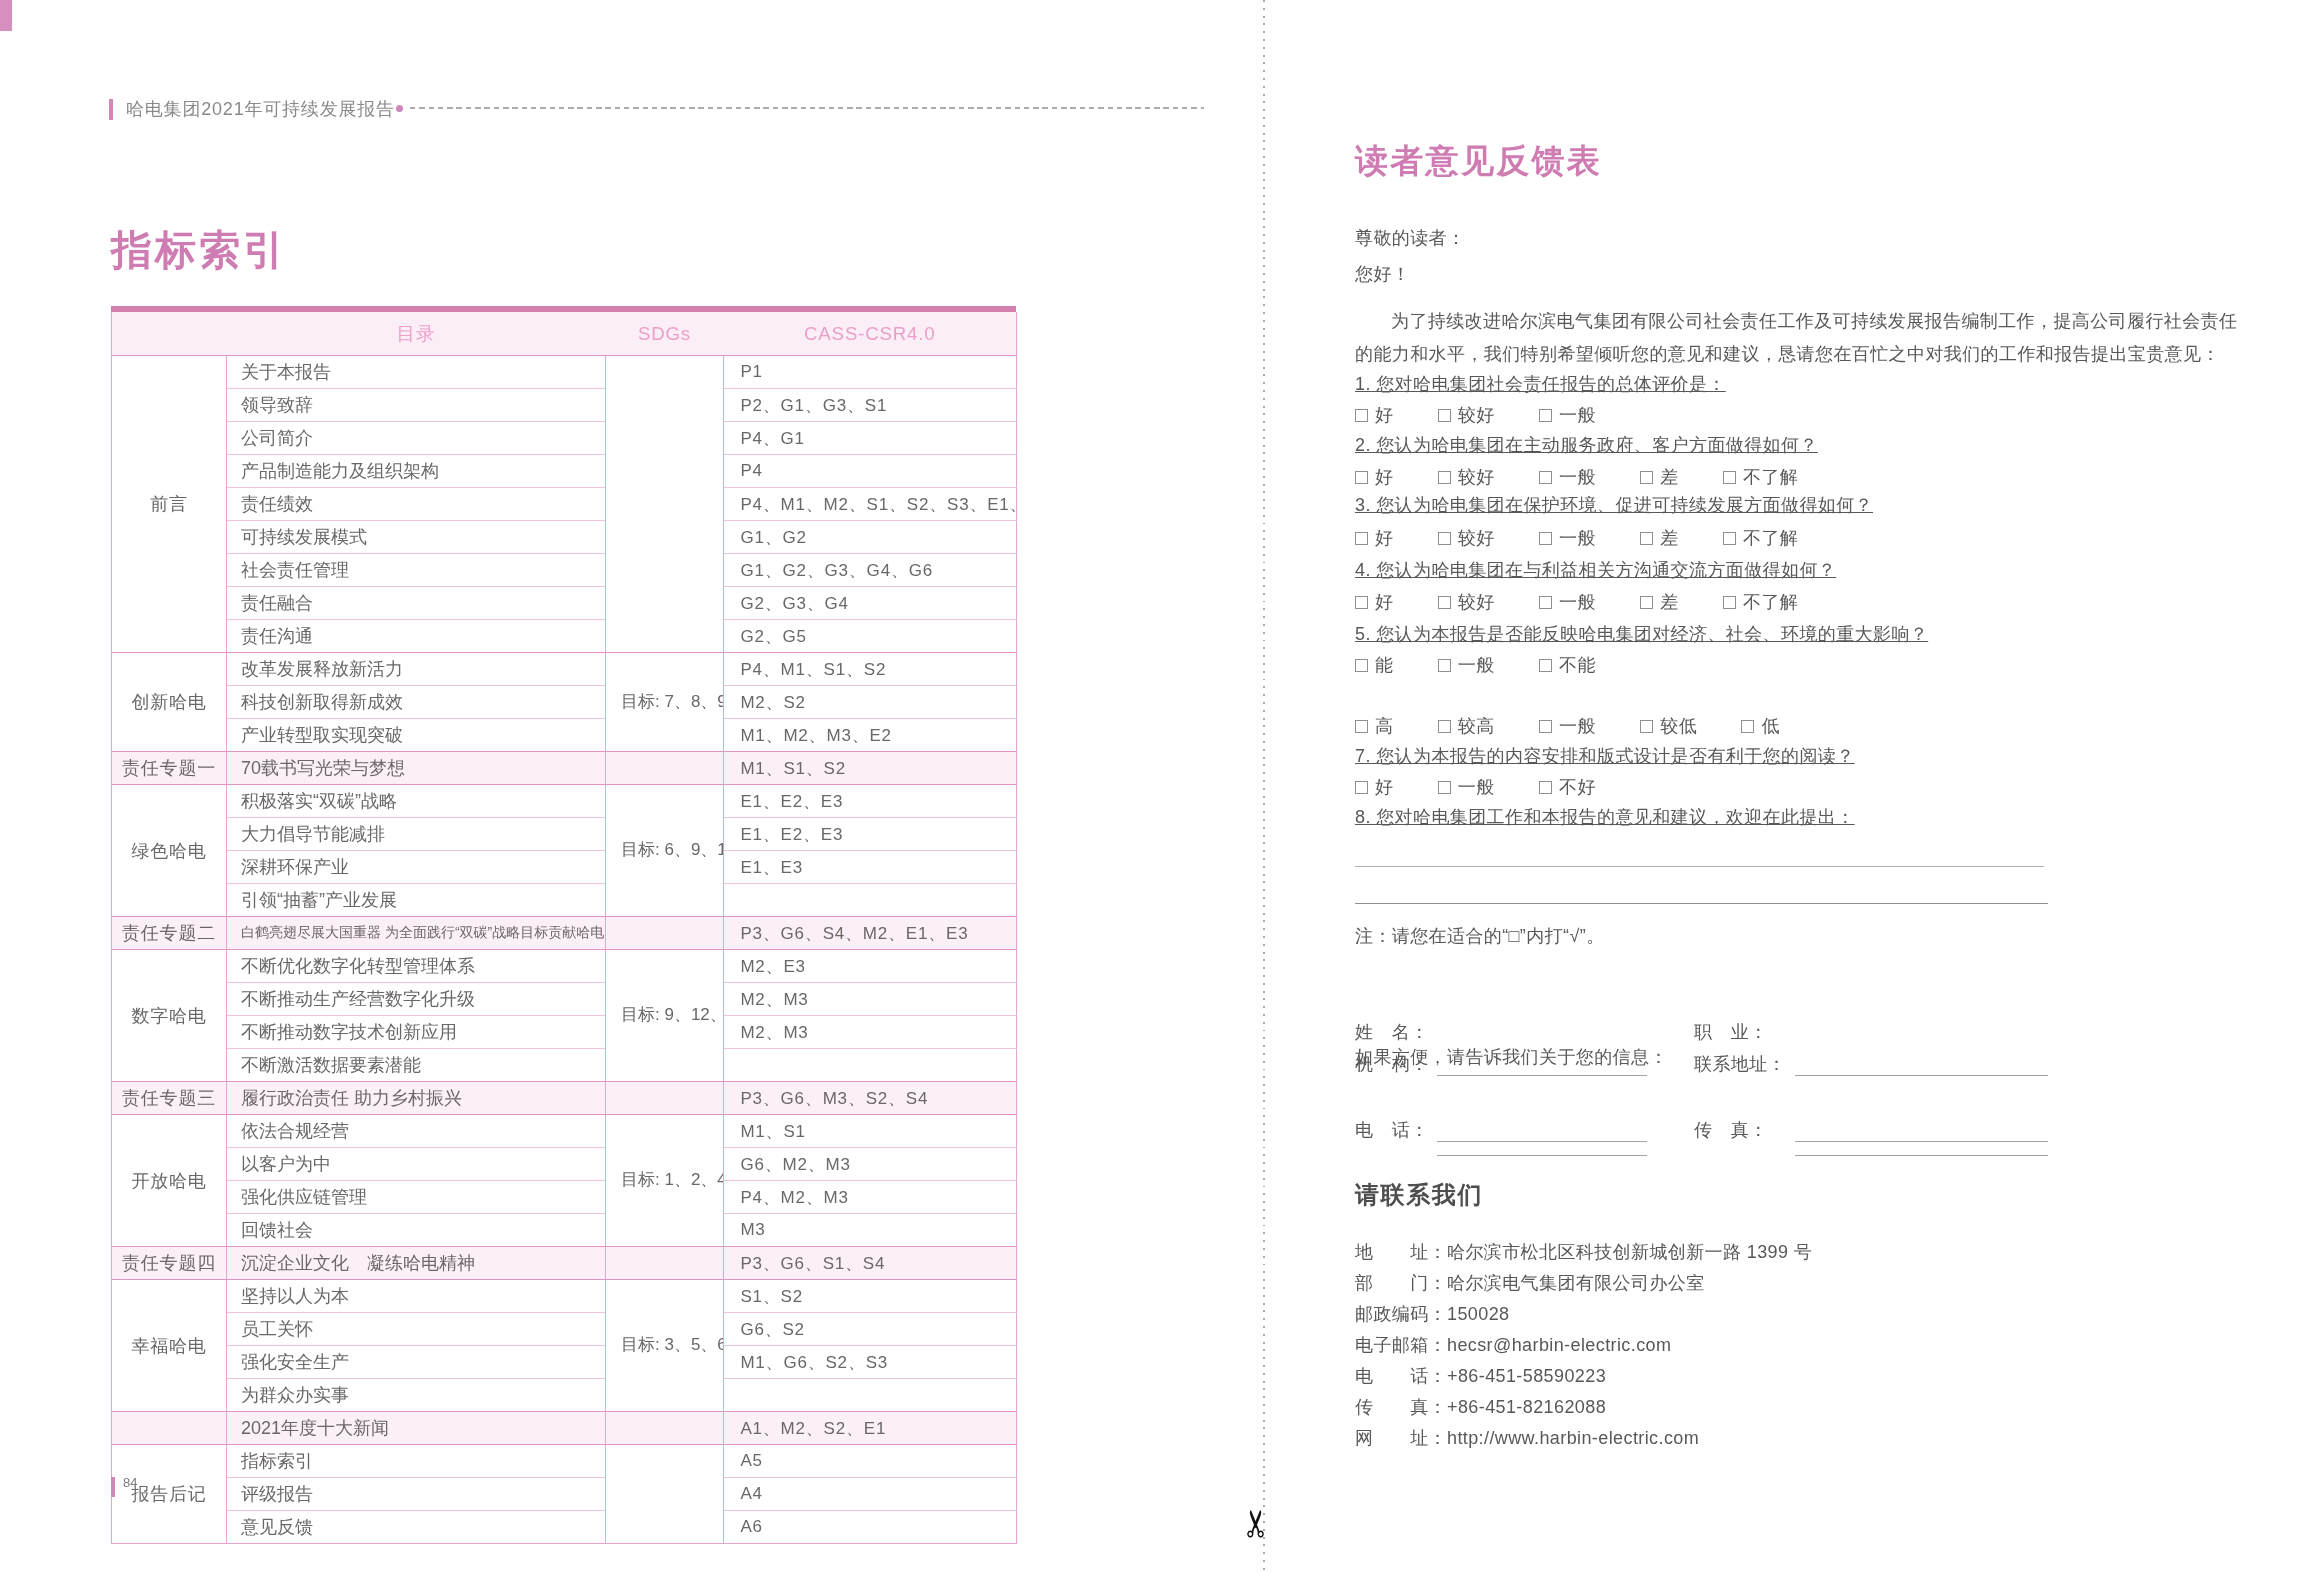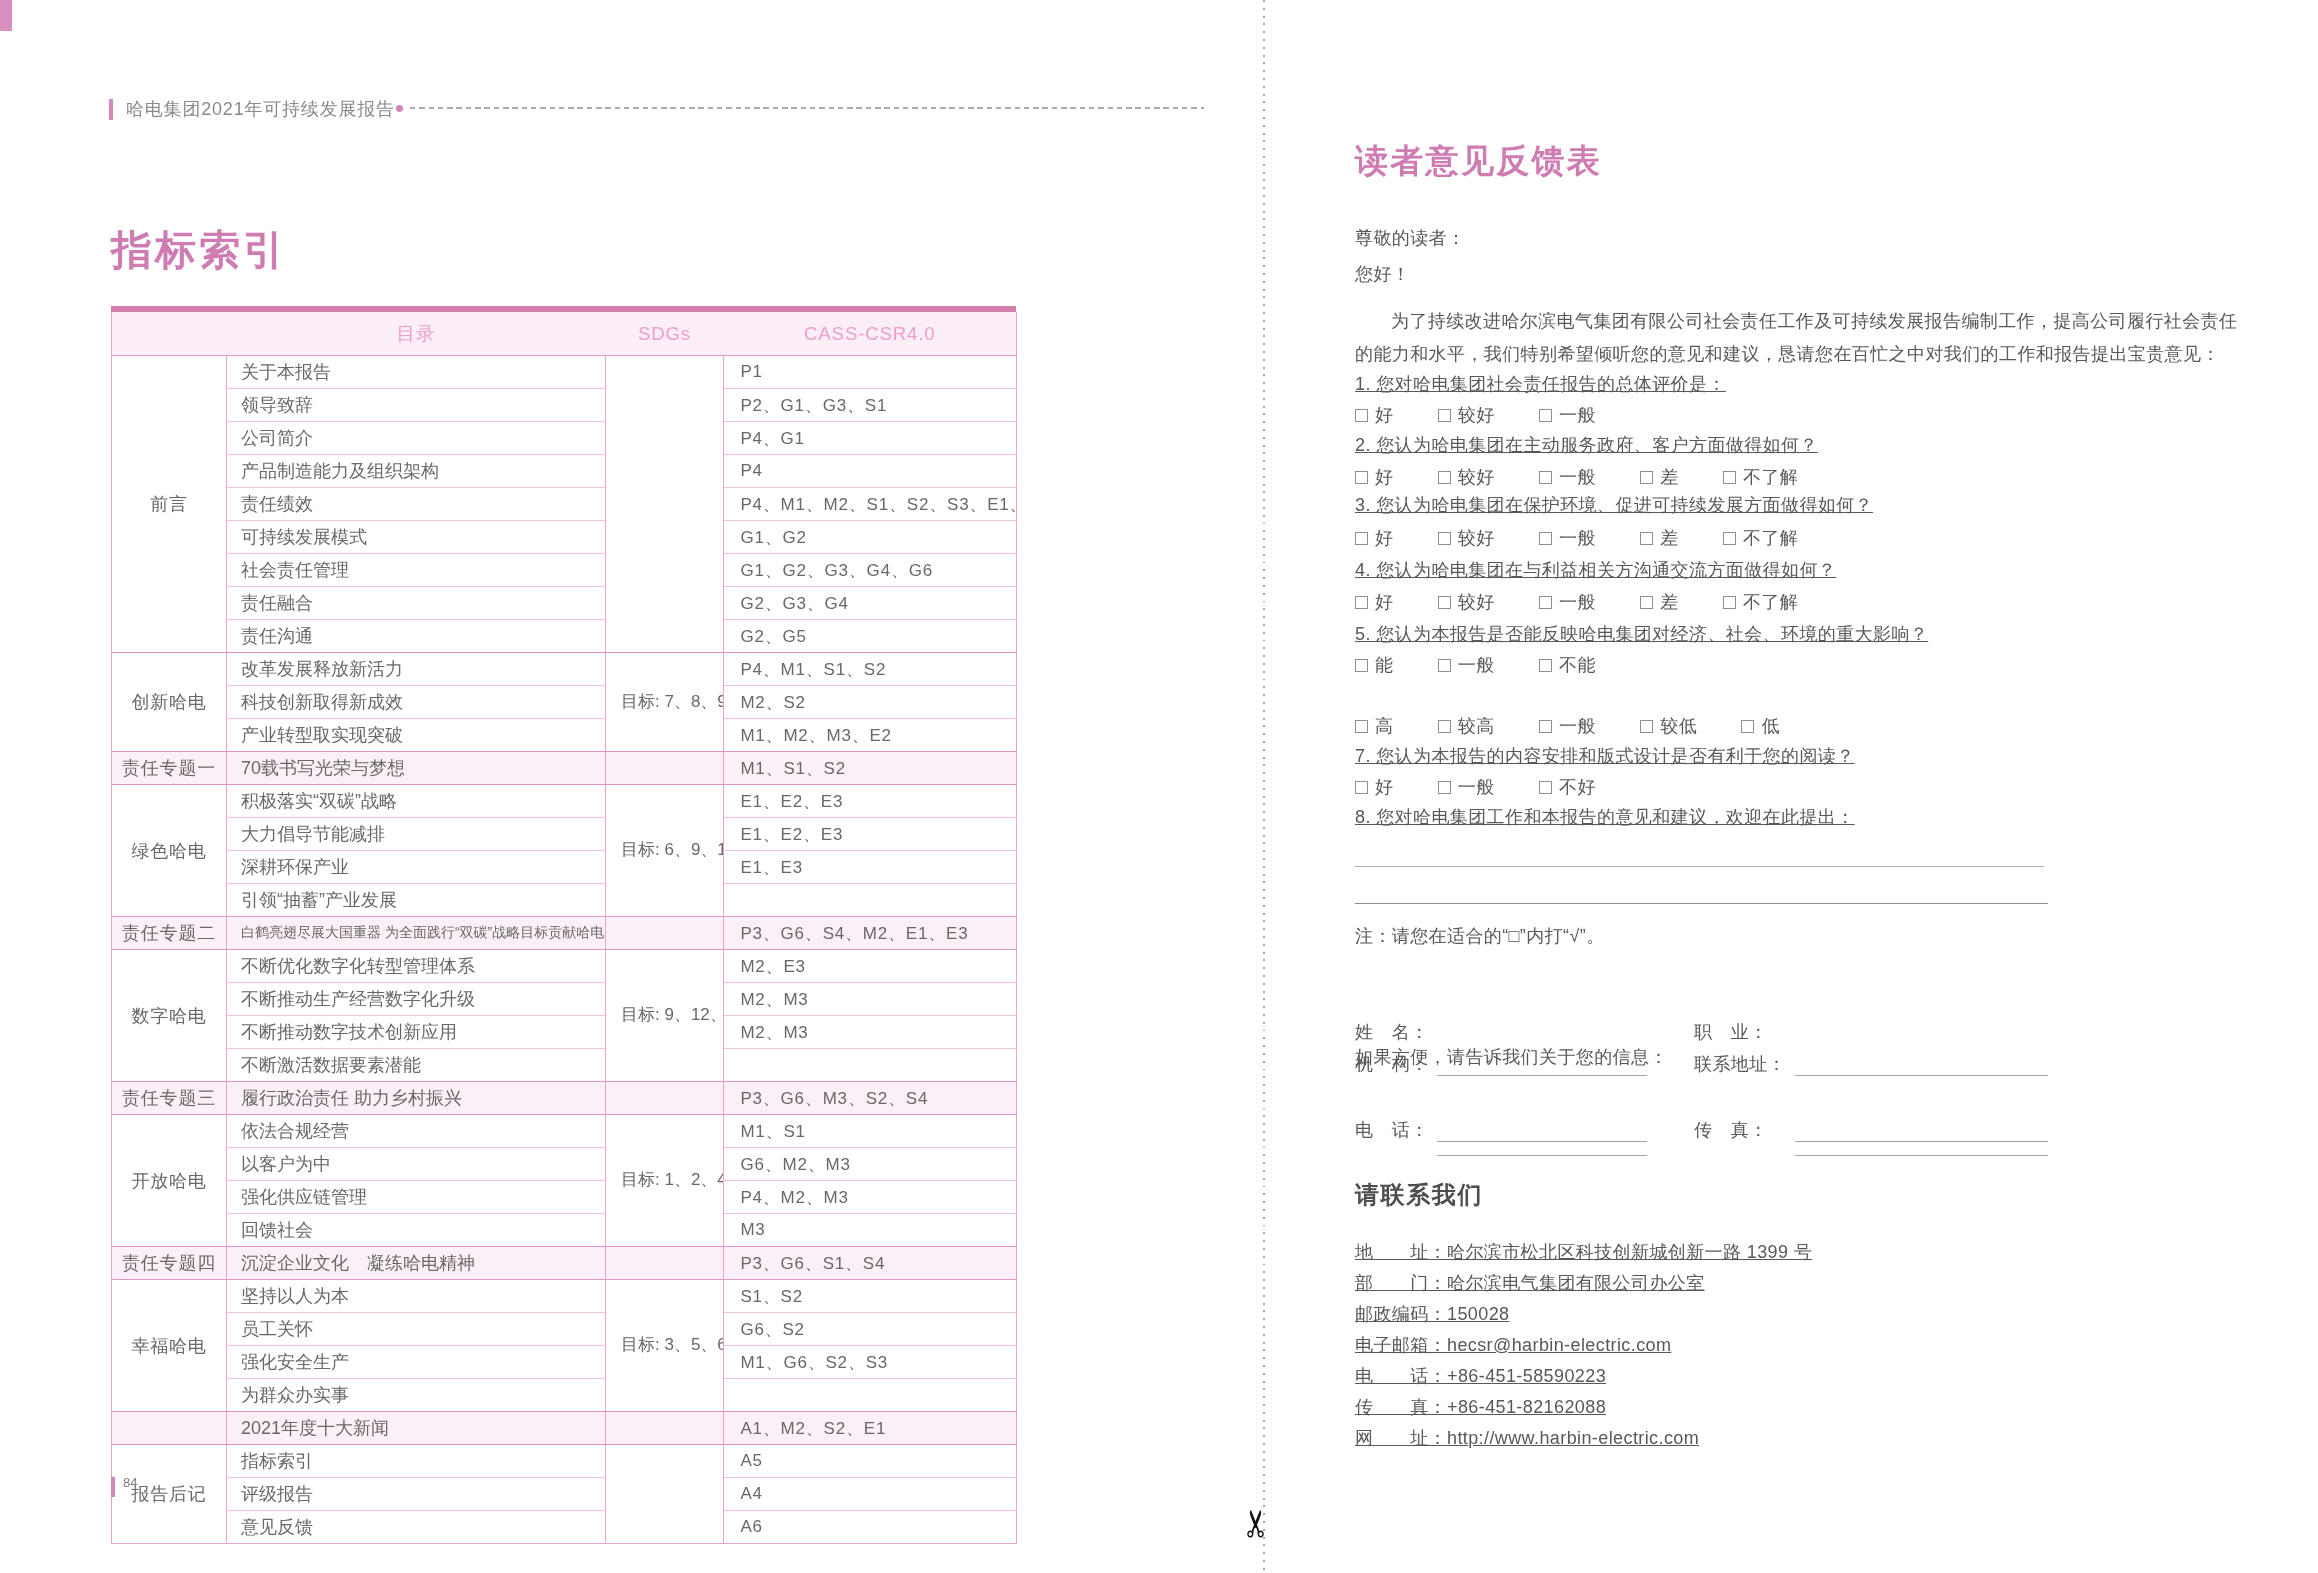--- a/index.html
+++ b/index.html
@@ -63,21 +63,21 @@
   .wline2{top:903px;left:0;width:693px;height:0;border-top:1.9px solid #8f8f8f;}
   .note{top:924px;}
   .info-intro{top:1045px;}
   .frow{white-space:nowrap;}
   .flbl2{left:339px;position:absolute;top:0;}
   .ful{position:absolute;height:0;border-top:1.2px solid #a5a5a5;top:23.4px;}
   .ful.c1{left:82px;width:210px;}
   .ful.c2{left:440px;width:253px;}
   .contact-title{top:1179px;font-size:24px;font-weight:bold;color:#4f4d4d;letter-spacing:1.6px;}
   .contact{top:1237px;line-height:31px;}
-  .crow{white-space:nowrap;text-decoration:underline;}
+  .crow{white-space:nowrap;}
 </style>
 </head>
 <body>
 
 <div class="abs corner-mark"></div>
 
 <div class="abs hdr-bar"></div>
 <div class="abs hdr-title">哈电集团2021年可持续发展报告</div>
 <div class="abs hdr-dot"></div>
 <div class="abs hdr-dash"></div>

